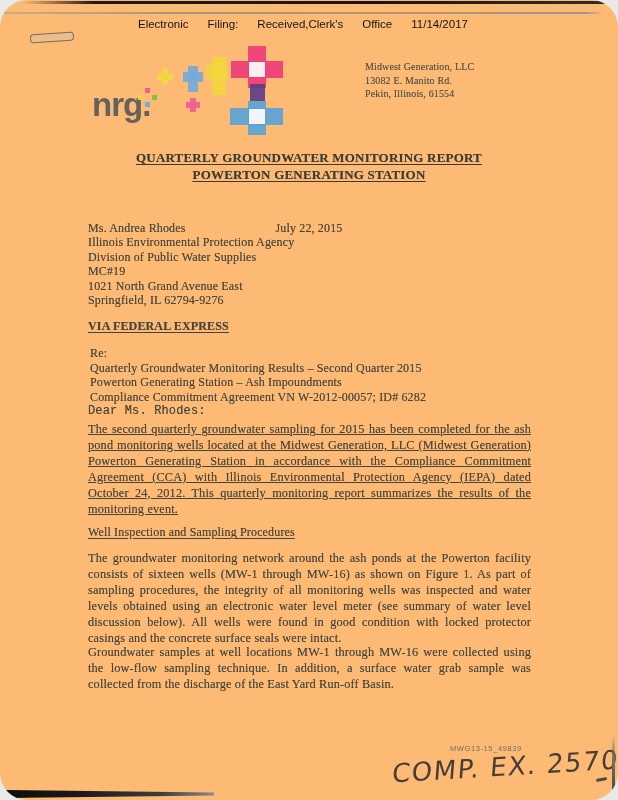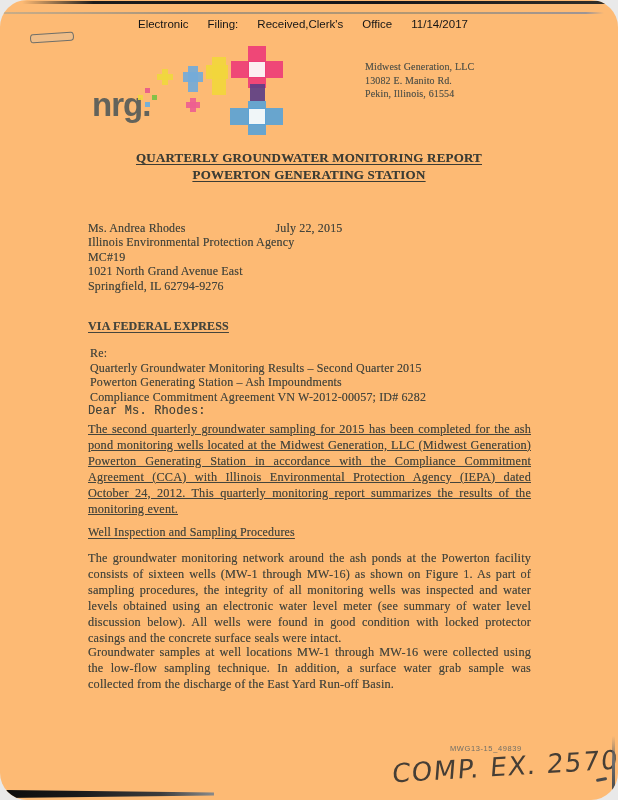--- a/index.html
+++ b/index.html
@@ -144,20 +144,21 @@
   <div class="title-block doc-text">
     <div class="u">QUARTERLY GROUNDWATER MONITORING REPORT</div>
     <div class="u">POWERTON GENERATING STATION</div>
   </div>
 
   <div class="date-line doc-text">July 22, 2015</div>
 
   <div class="recipient doc-text">
     <div>Ms. Andrea Rhodes</div>
     <div>Illinois Environmental Protection Agency</div>
+    <div>Division of Public Water Supplies</div>
     <div>MC#19</div>
     <div>1021 North Grand Avenue East</div>
     <div>Springfield, IL  62794-9276</div>
   </div>
 
   <div class="via doc-text">VIA FEDERAL EXPRESS</div>
 
   <div class="re-block doc-text">
     <div class="re-label">Re:</div>
     <div>

